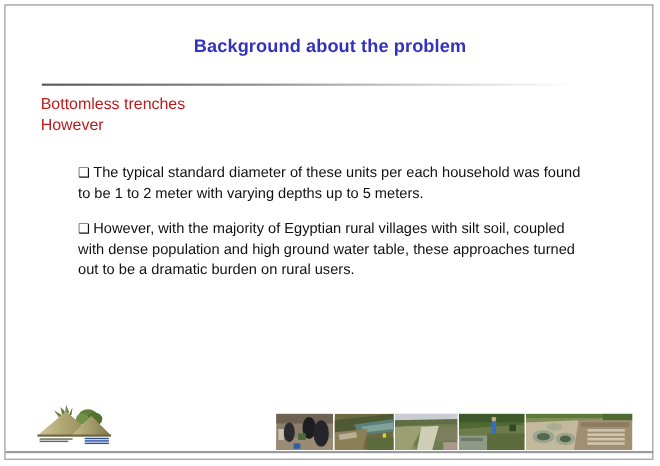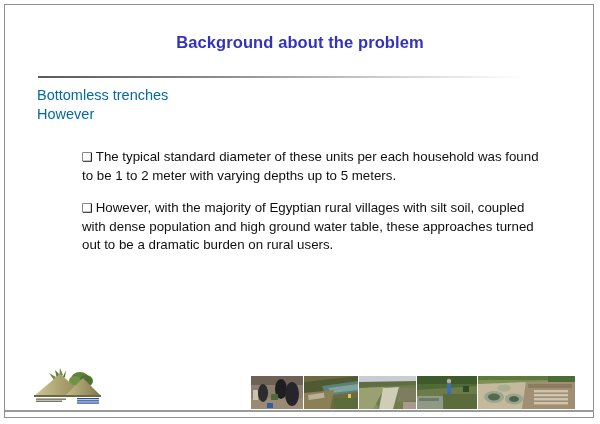--- a/index.html
+++ b/index.html
@@ -50,26 +50,26 @@
     height: 2px;
     background: linear-gradient(to right, #5a5a5a 0%, #8d8d8d 38%, #cfcfcf 72%, #ffffff 100%);
   }
   .subtitle {
     position: absolute;
     left: 37px;
     top: 86px;
     width: 300px;
     font-size: 14.5px;
     line-height: 19px;
-    color: #0369a1;
+    color: #b91c1c;
   }
   .subtitle-line { display: block; white-space: nowrap; }
   .body-block {
     position: absolute;
-    left: 82px;
+    left: 71px;
     top: 135px;
     width: 468px;
   }
   .bullet-para {
     font-size: 13.3px;
     line-height: 17.6px;
     color: #101010;
     margin-bottom: 15px;
     text-align: left;
   }

